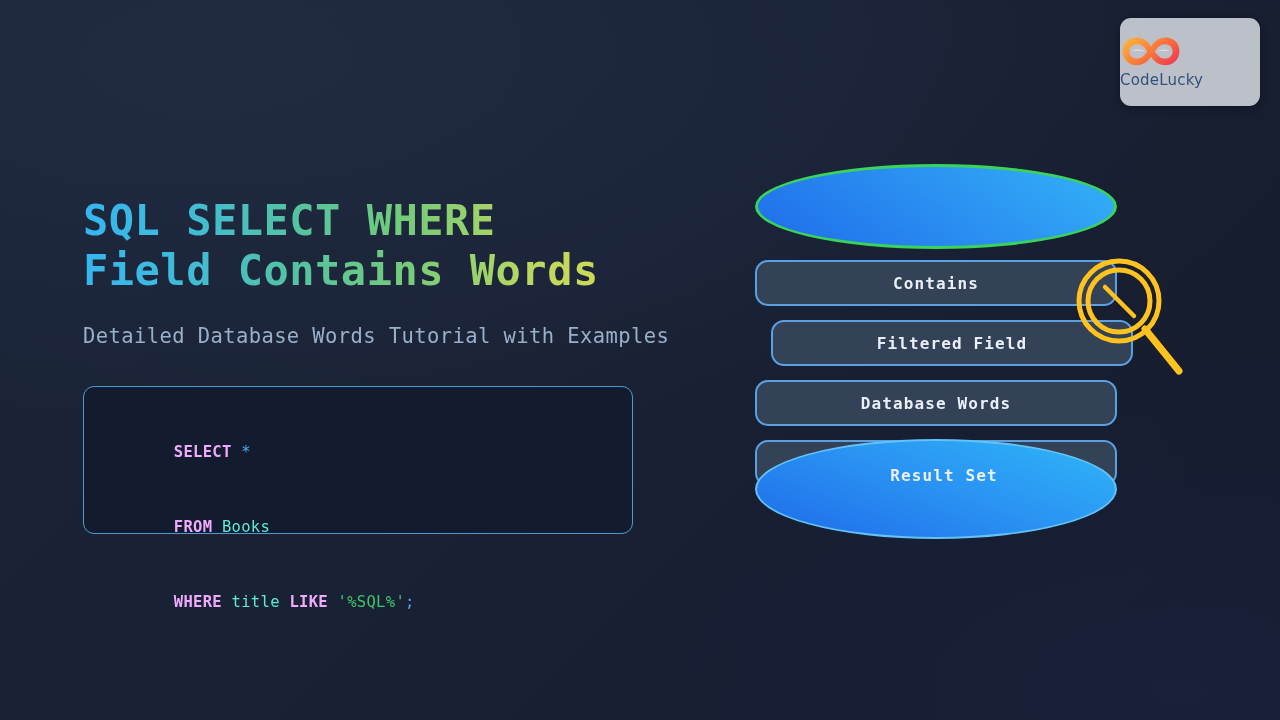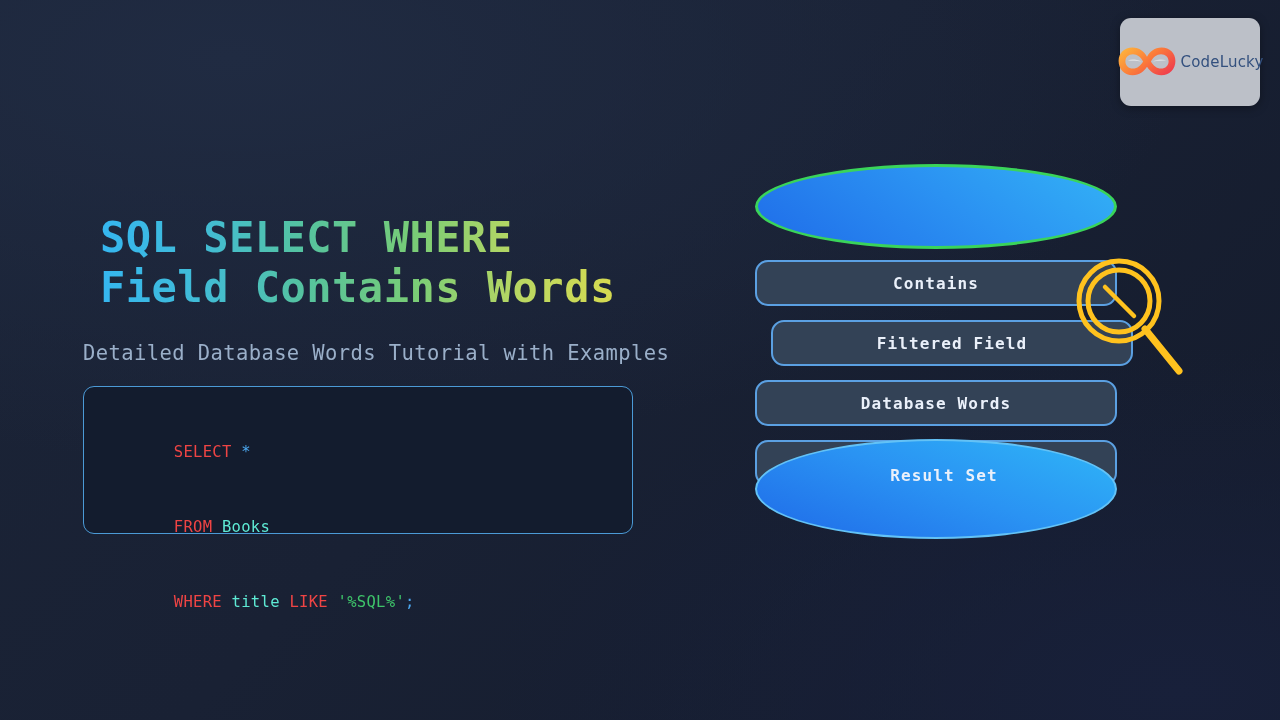--- a/index.html
+++ b/index.html
@@ -27,21 +27,21 @@
   .logo-card {
     position: absolute;
     left: 1120px;
     top: 18px;
     width: 140px;
     height: 88px;
     background: #bcc0c8;
     border-radius: 11px;
     box-shadow: 0 2px 10px rgba(0,0,0,0.35);
     display: flex;
-    align-items: center;
+    flex-direction: column;
     justify-content: center;
     gap: 2px;
   }
   .logo-mark {
     width: 62px;
     height: 34px;
     display: block;
   }
   .logo-text {
     font-family: "DejaVu Sans", "Liberation Sans", sans-serif;
@@ -51,21 +51,21 @@
   }
 
   
   .left {
     position: absolute;
     left: 83px;
     top: 196px;
     width: 600px;
   }
   .title {
-    margin: 17px;
+    margin: 0;
     font-size: 42px;
     font-weight: bold;
     line-height: 1.20;
     letter-spacing: 0.5px;
     background-image: linear-gradient(90deg,
         #35b6f0 0%,
         #41bcd6 18%,
         #55c39f 36%,
         #77cc77 55%,
         #b9d762 74%,
@@ -94,21 +94,21 @@
     border: 1.5px solid #4b9ad6;
     border-radius: 11px;
     padding: 28px 0 0 32px;
   }
   .code-line {
     font-size: 15.5px;
     line-height: 25px;
     letter-spacing: 0.3px;
     white-space: pre;
   }
-  .tok-kw   { color: #ef4444; font-weight: normal; }
+  .tok-kw   { color: #f0abfc; font-weight: bold; }
   .tok-id   { color: #5eead4; }
   .tok-str  { color: #3ec46a; }
   .tok-punc { color: #4ca8f0; }
   .tok-star { color: #4ca8f0; }
 
   
   .diagram {
     position: absolute;
     left: 755px;
     top: 164px;

